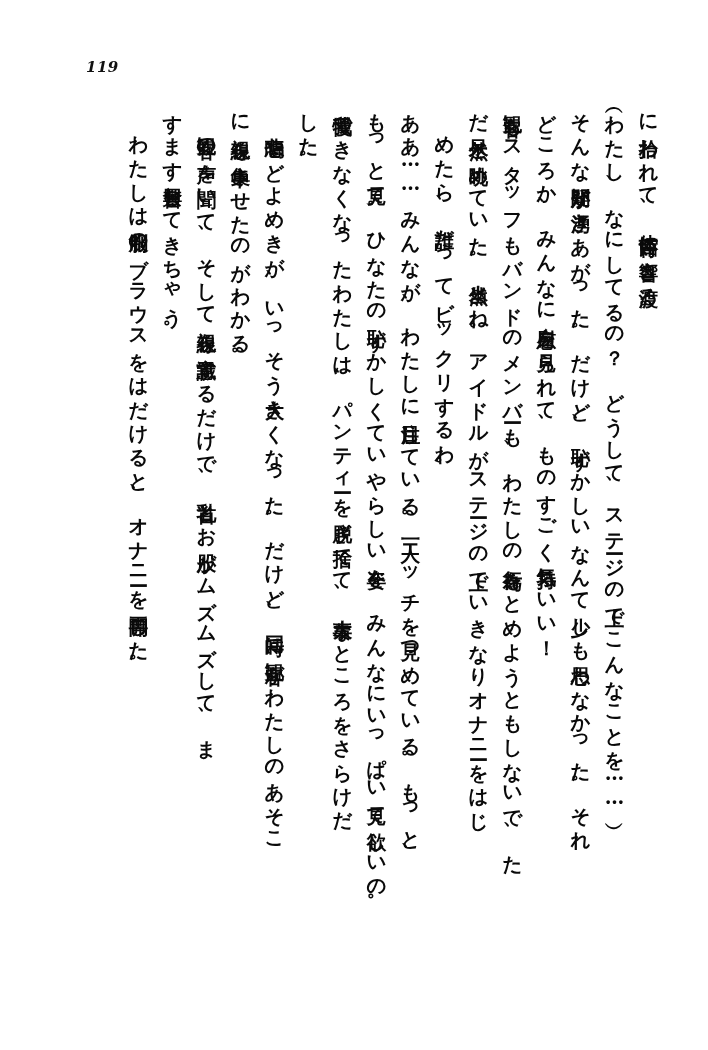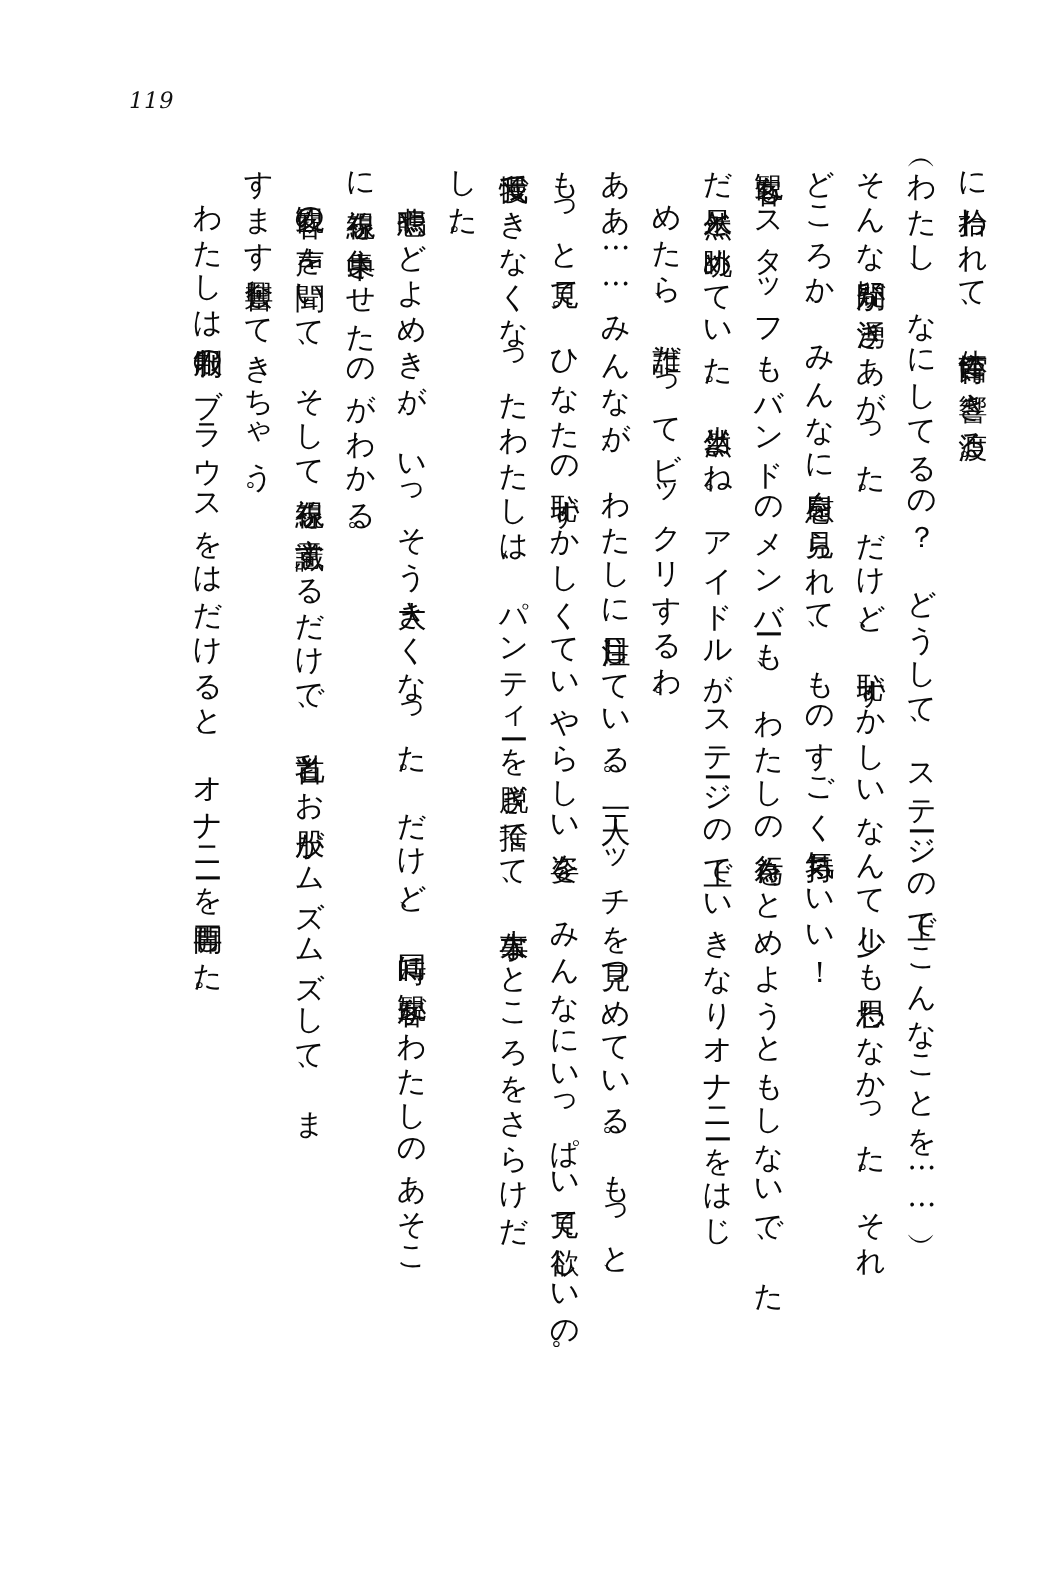--- a/index.html
+++ b/index.html
@@ -8,20 +8,21 @@
     background: #ffffff;
   }
   .page {
     position: relative;
     width: 708px;
     height: 1050px;
     background: #ffffff;
     overflow: hidden;
     font-family: "DejaVu Serif", serif;
     color: #000000;
+    font-weight: bold;
   }
   .page-number {
     position: absolute;
     top: 58px;
     left: 86px;
     font-size: 15px;
     font-style: italic;
     font-family: "DejaVu Serif", serif;
     letter-spacing: 0.5px;
     color: #111111;

